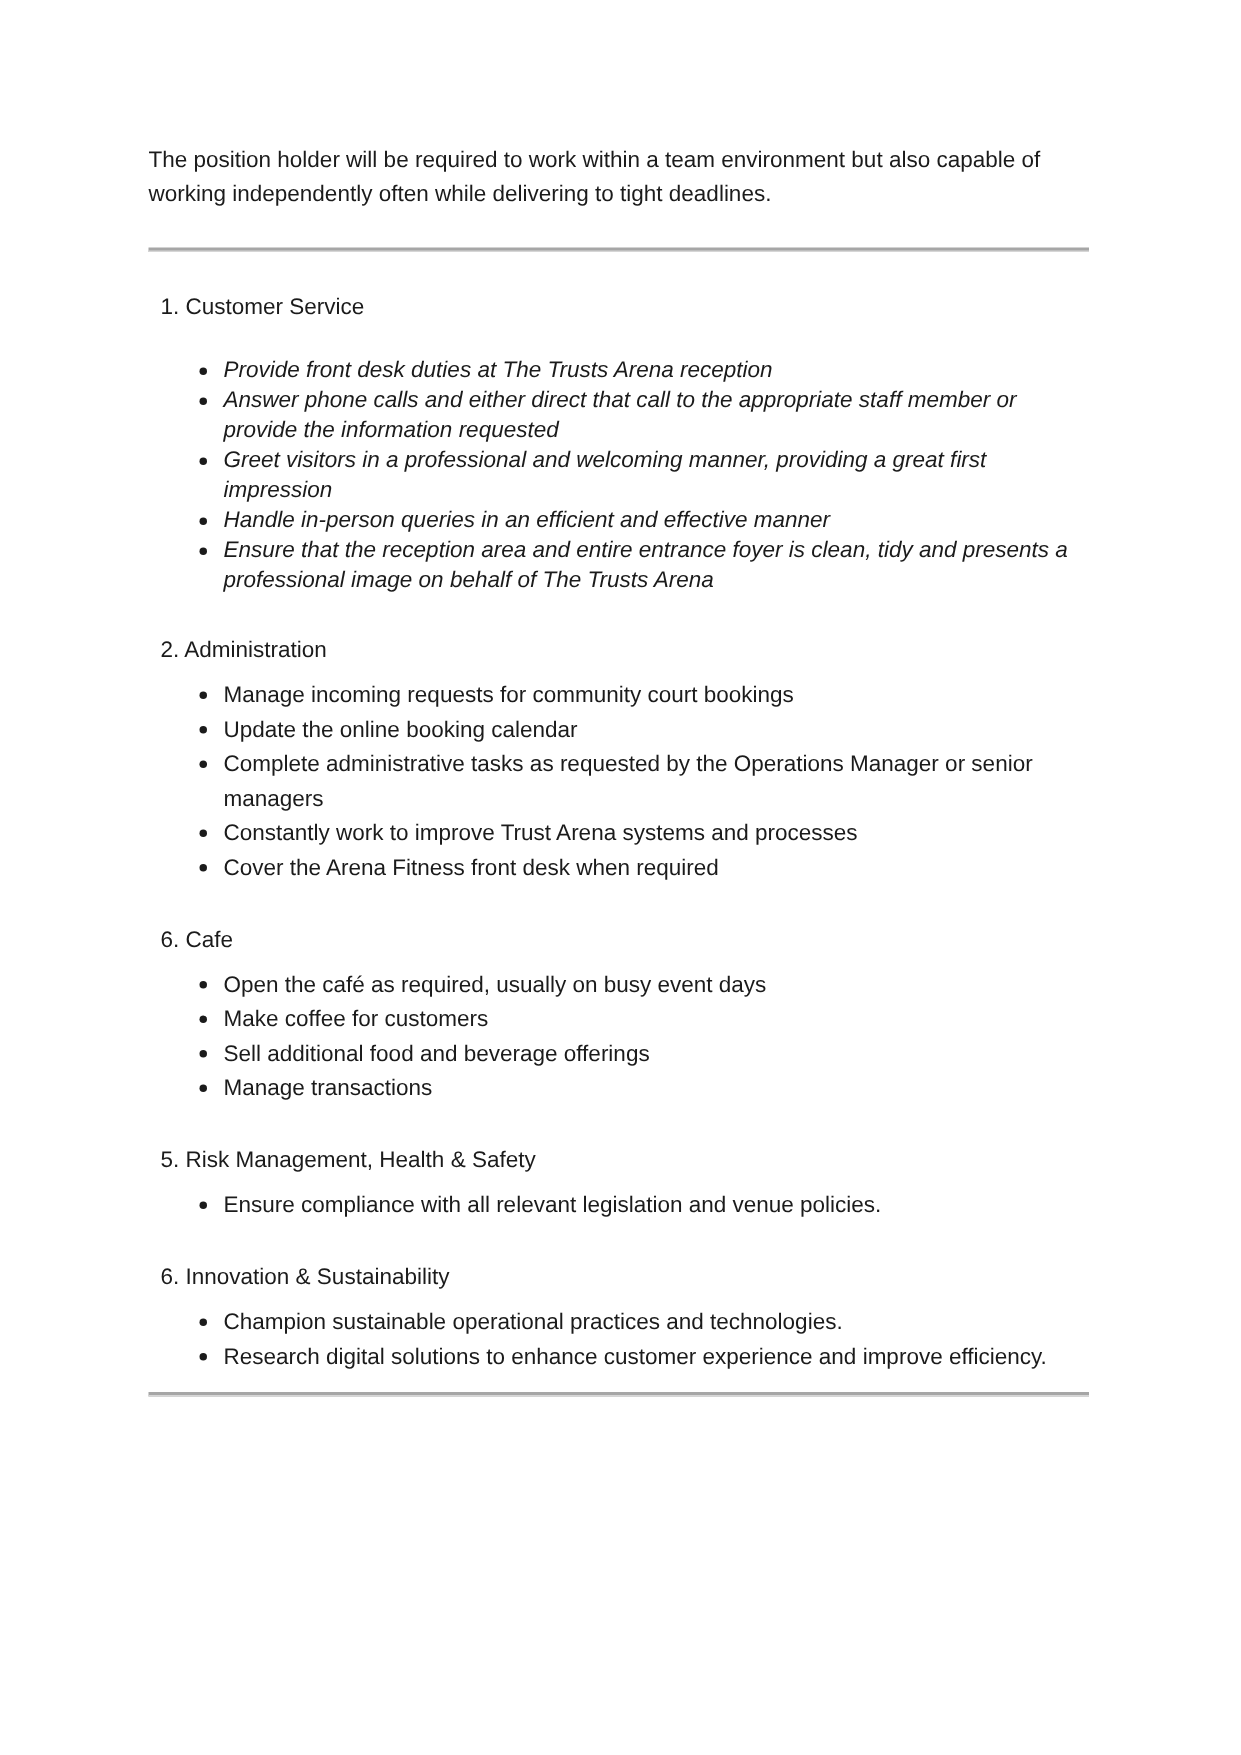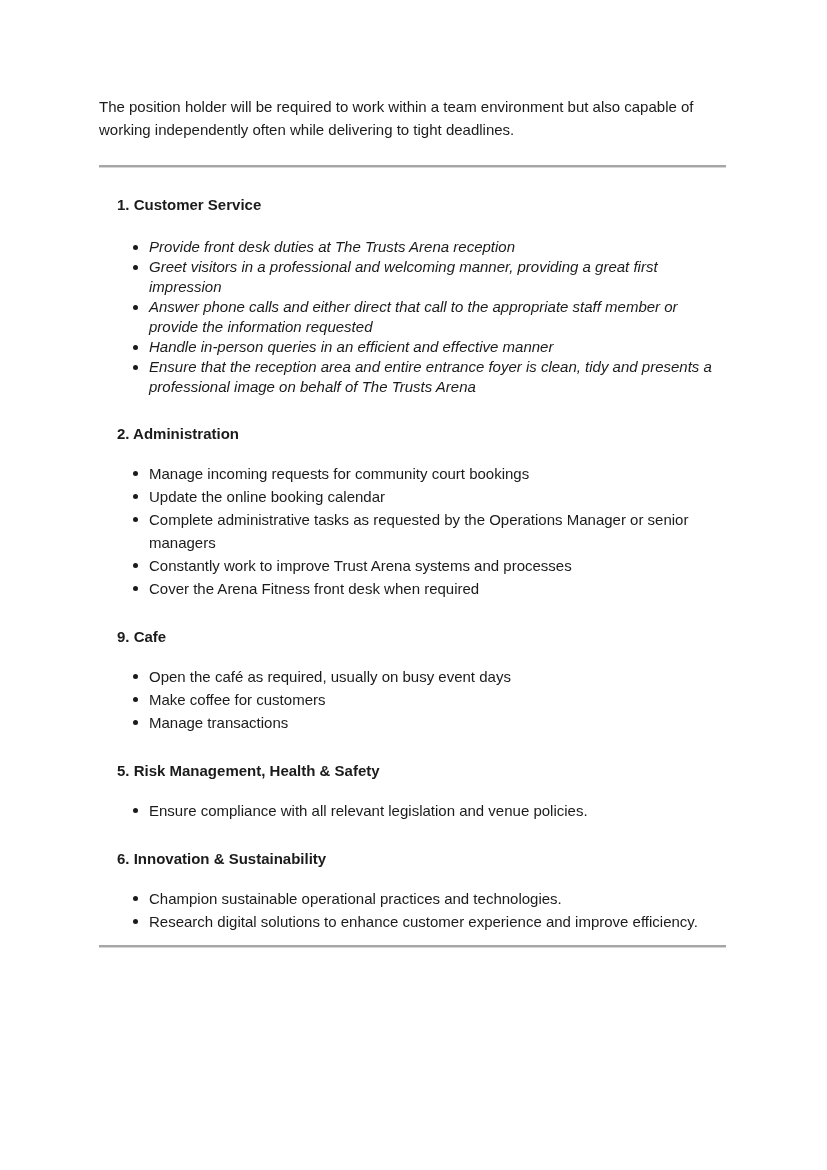--- a/index.html
+++ b/index.html
@@ -35,22 +35,22 @@
   .doc-heading {
     font-size: 15px;
     line-height: 21px;
     font-weight: bold;
     margin: 0 0 0 0;
   }
   .section { margin-top: 26px; }
   .section-title {
     font-size: 15px;
     line-height: 21px;
-    font-weight: bold;
-    margin: 18px;
+    font-weight: normal;
+    margin: 8px;
   }
   .section ul {
     margin: 2px 0 0 0;
     padding: 0 0 0 34px;
     list-style: none;
   }
   .section li {
     position: relative;
     font-size: 15px;
     line-height: 23px;
@@ -79,43 +79,44 @@
 
 
   <div class="divider"></div>
 
 
   <div id="sections">
   <section class="section first">
     <h3 class="section-title">1. Customer Service</h3>
     <ul>
           <li><span class="bullet-dot"></span>Provide front desk duties at The Trusts Arena reception</li>
+          <li><span class="bullet-dot"></span>Answer phone calls and either direct that call to the appropriate staff member or provide the information requested</li>
           <li><span class="bullet-dot"></span>Greet visitors in a professional and welcoming manner, providing a great first impression</li>
-          <li><span class="bullet-dot"></span>Answer phone calls and either direct that call to the appropriate staff member or provide the information requested</li>
           <li><span class="bullet-dot"></span>Handle in-person queries in an efficient and effective manner</li>
           <li><span class="bullet-dot"></span>Ensure that the reception area and entire entrance foyer is clean, tidy and presents a professional image on behalf of The Trusts Arena</li>
         </ul>
   </section>
 
   <section class="section">
     <h3 class="section-title">2. Administration</h3>
     <ul>
           <li><span class="bullet-dot"></span>Manage incoming requests for community court bookings</li>
           <li><span class="bullet-dot"></span>Update the online booking calendar</li>
           <li><span class="bullet-dot"></span>Complete administrative tasks as requested by the Operations Manager or senior managers</li>
           <li><span class="bullet-dot"></span>Constantly work to improve Trust Arena systems and processes</li>
           <li><span class="bullet-dot"></span>Cover the Arena Fitness front desk when required</li>
         </ul>
   </section>
 
   <section class="section">
-    <h3 class="section-title">9. Cafe</h3>
+    <h3 class="section-title">6. Cafe</h3>
     <ul>
           <li><span class="bullet-dot"></span>Open the café as required, usually on busy event days</li>
           <li><span class="bullet-dot"></span>Make coffee for customers</li>
+          <li><span class="bullet-dot"></span>Sell additional food and beverage offerings</li>
           <li><span class="bullet-dot"></span>Manage transactions</li>
         </ul>
   </section>
 
   <section class="section">
     <h3 class="section-title">5. Risk Management, Health &amp; Safety</h3>
     <ul>
           <li><span class="bullet-dot"></span>Ensure compliance with all relevant legislation and venue policies.</li>
         </ul>
   </section>

